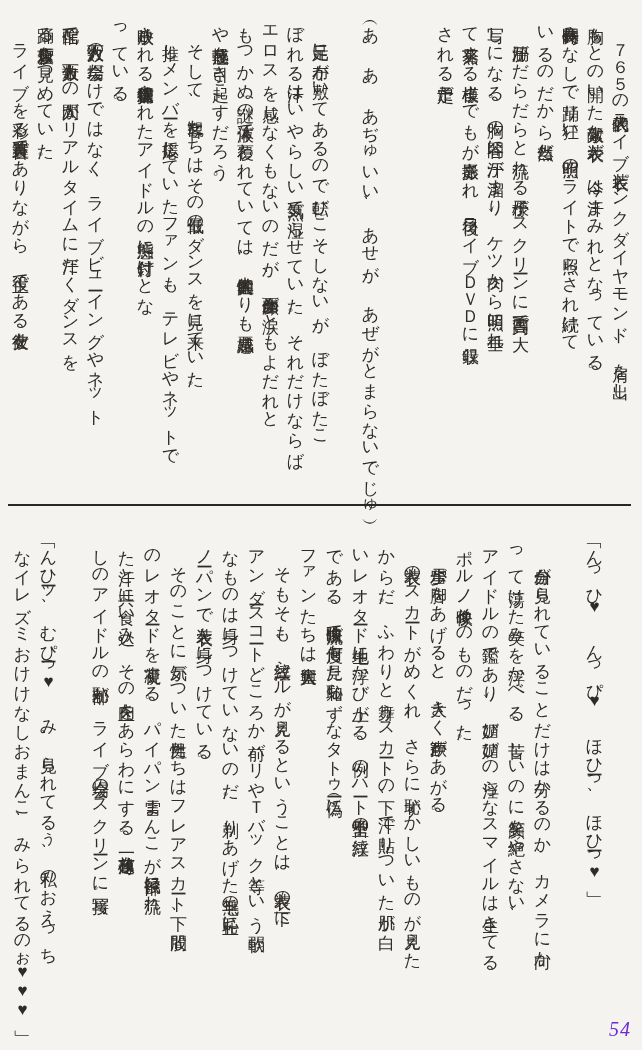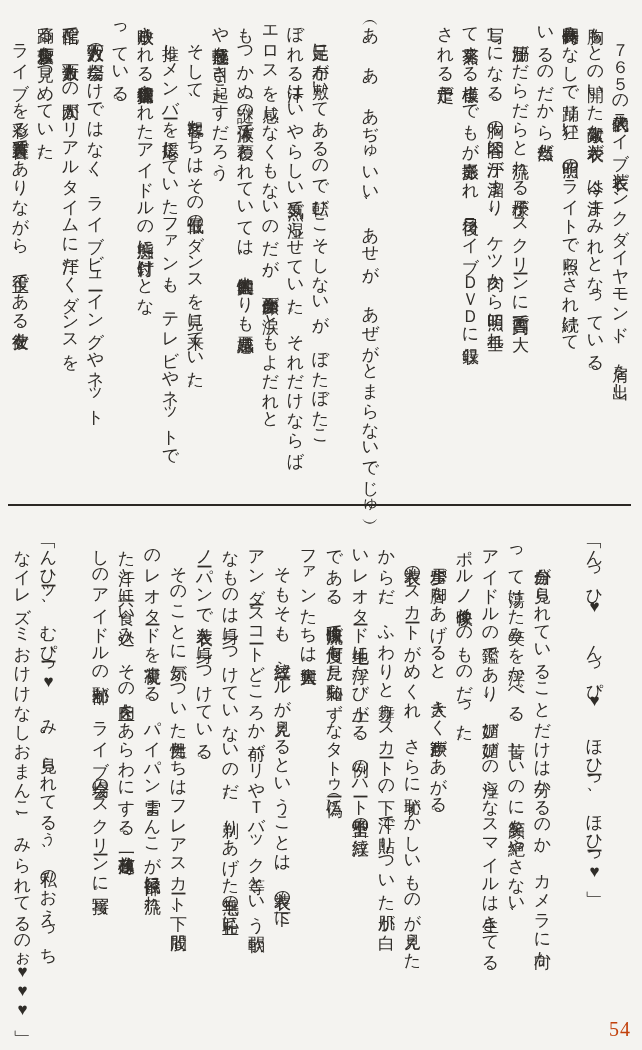--- a/index.html
+++ b/index.html
@@ -41,22 +41,23 @@
     left: 8px;
     width: 623px;
     height: 2px;
     background: #2b2824;
   }
   .page-number {
     position: absolute;
     top: 1018px;
     right: 11px;
     font-size: 20px;
-    color: #c2410c;
+    color: #6d28d9;
     letter-spacing: 1px;
+    font-style: italic;
   }
 </style>
 </head>
 <body>
 
 <div class="page">
 
   <div class="vtext top-block">　７６５の代表的ライブ衣装ピンクダイヤモンド、肩を出し
 胸もとの開いた素敵な衣装が、今は汗まみれとなっている。
 長時間休みなしで踊り狂い、照明のライトで照らされ続けて

